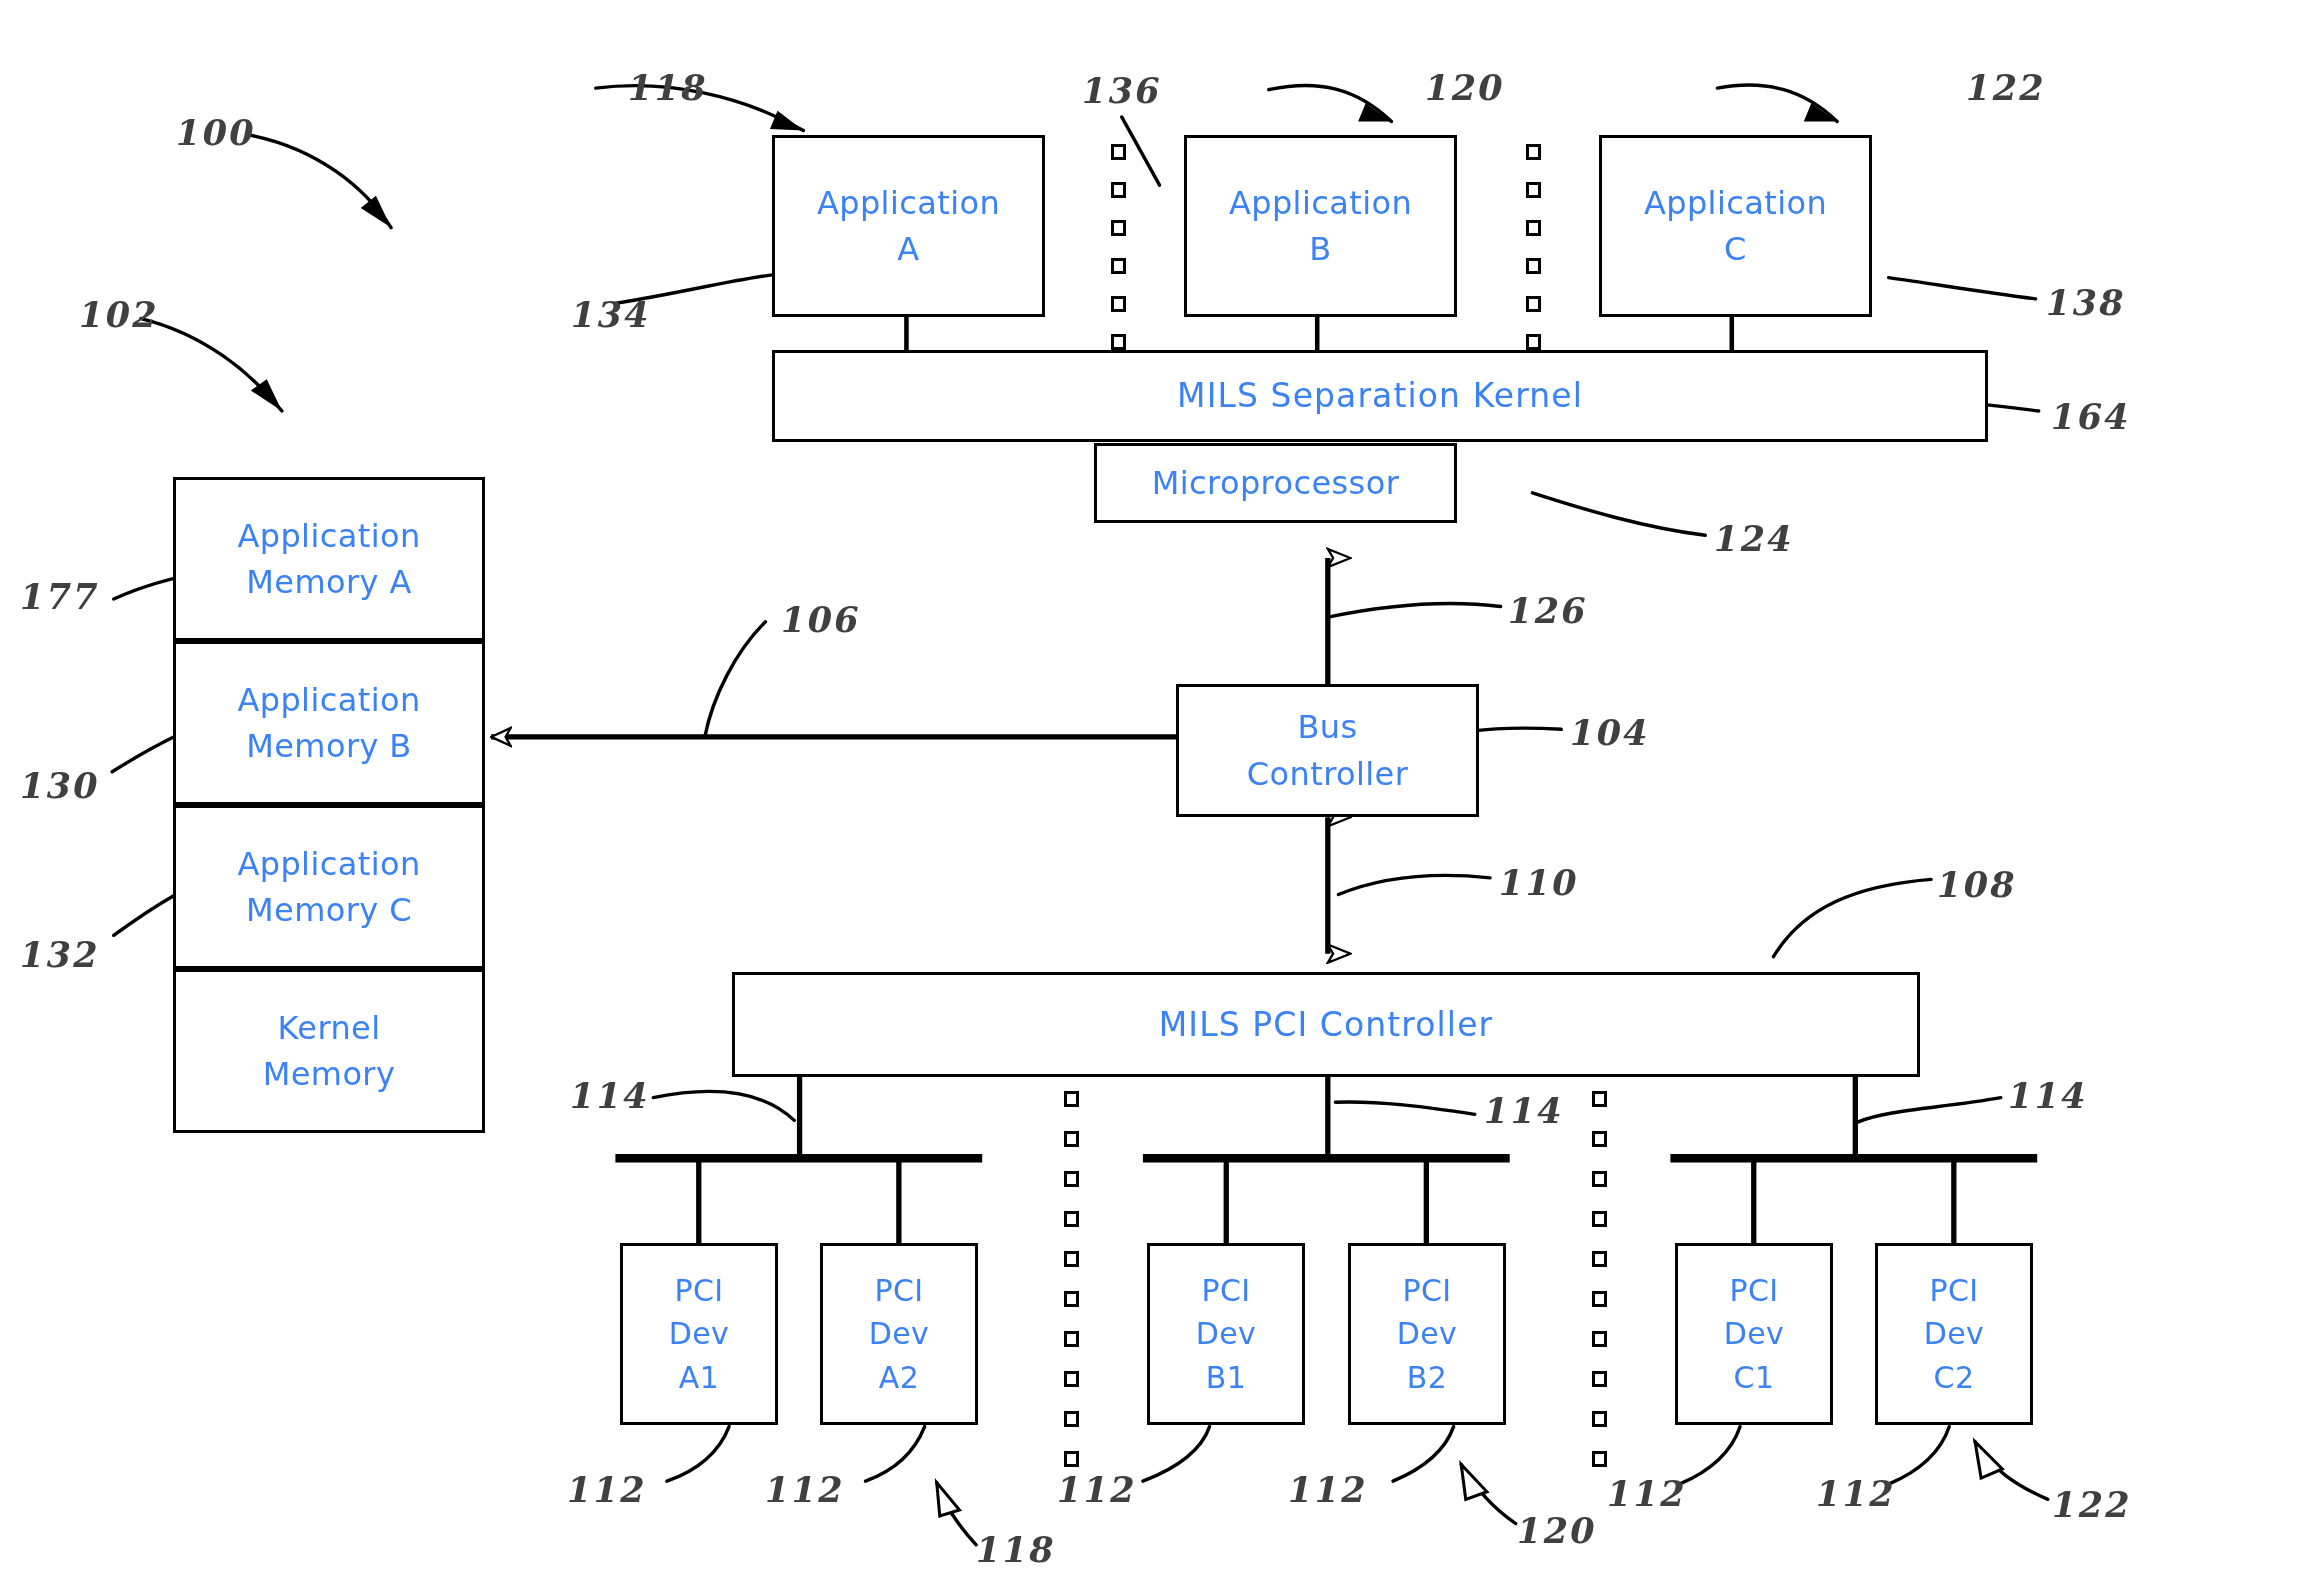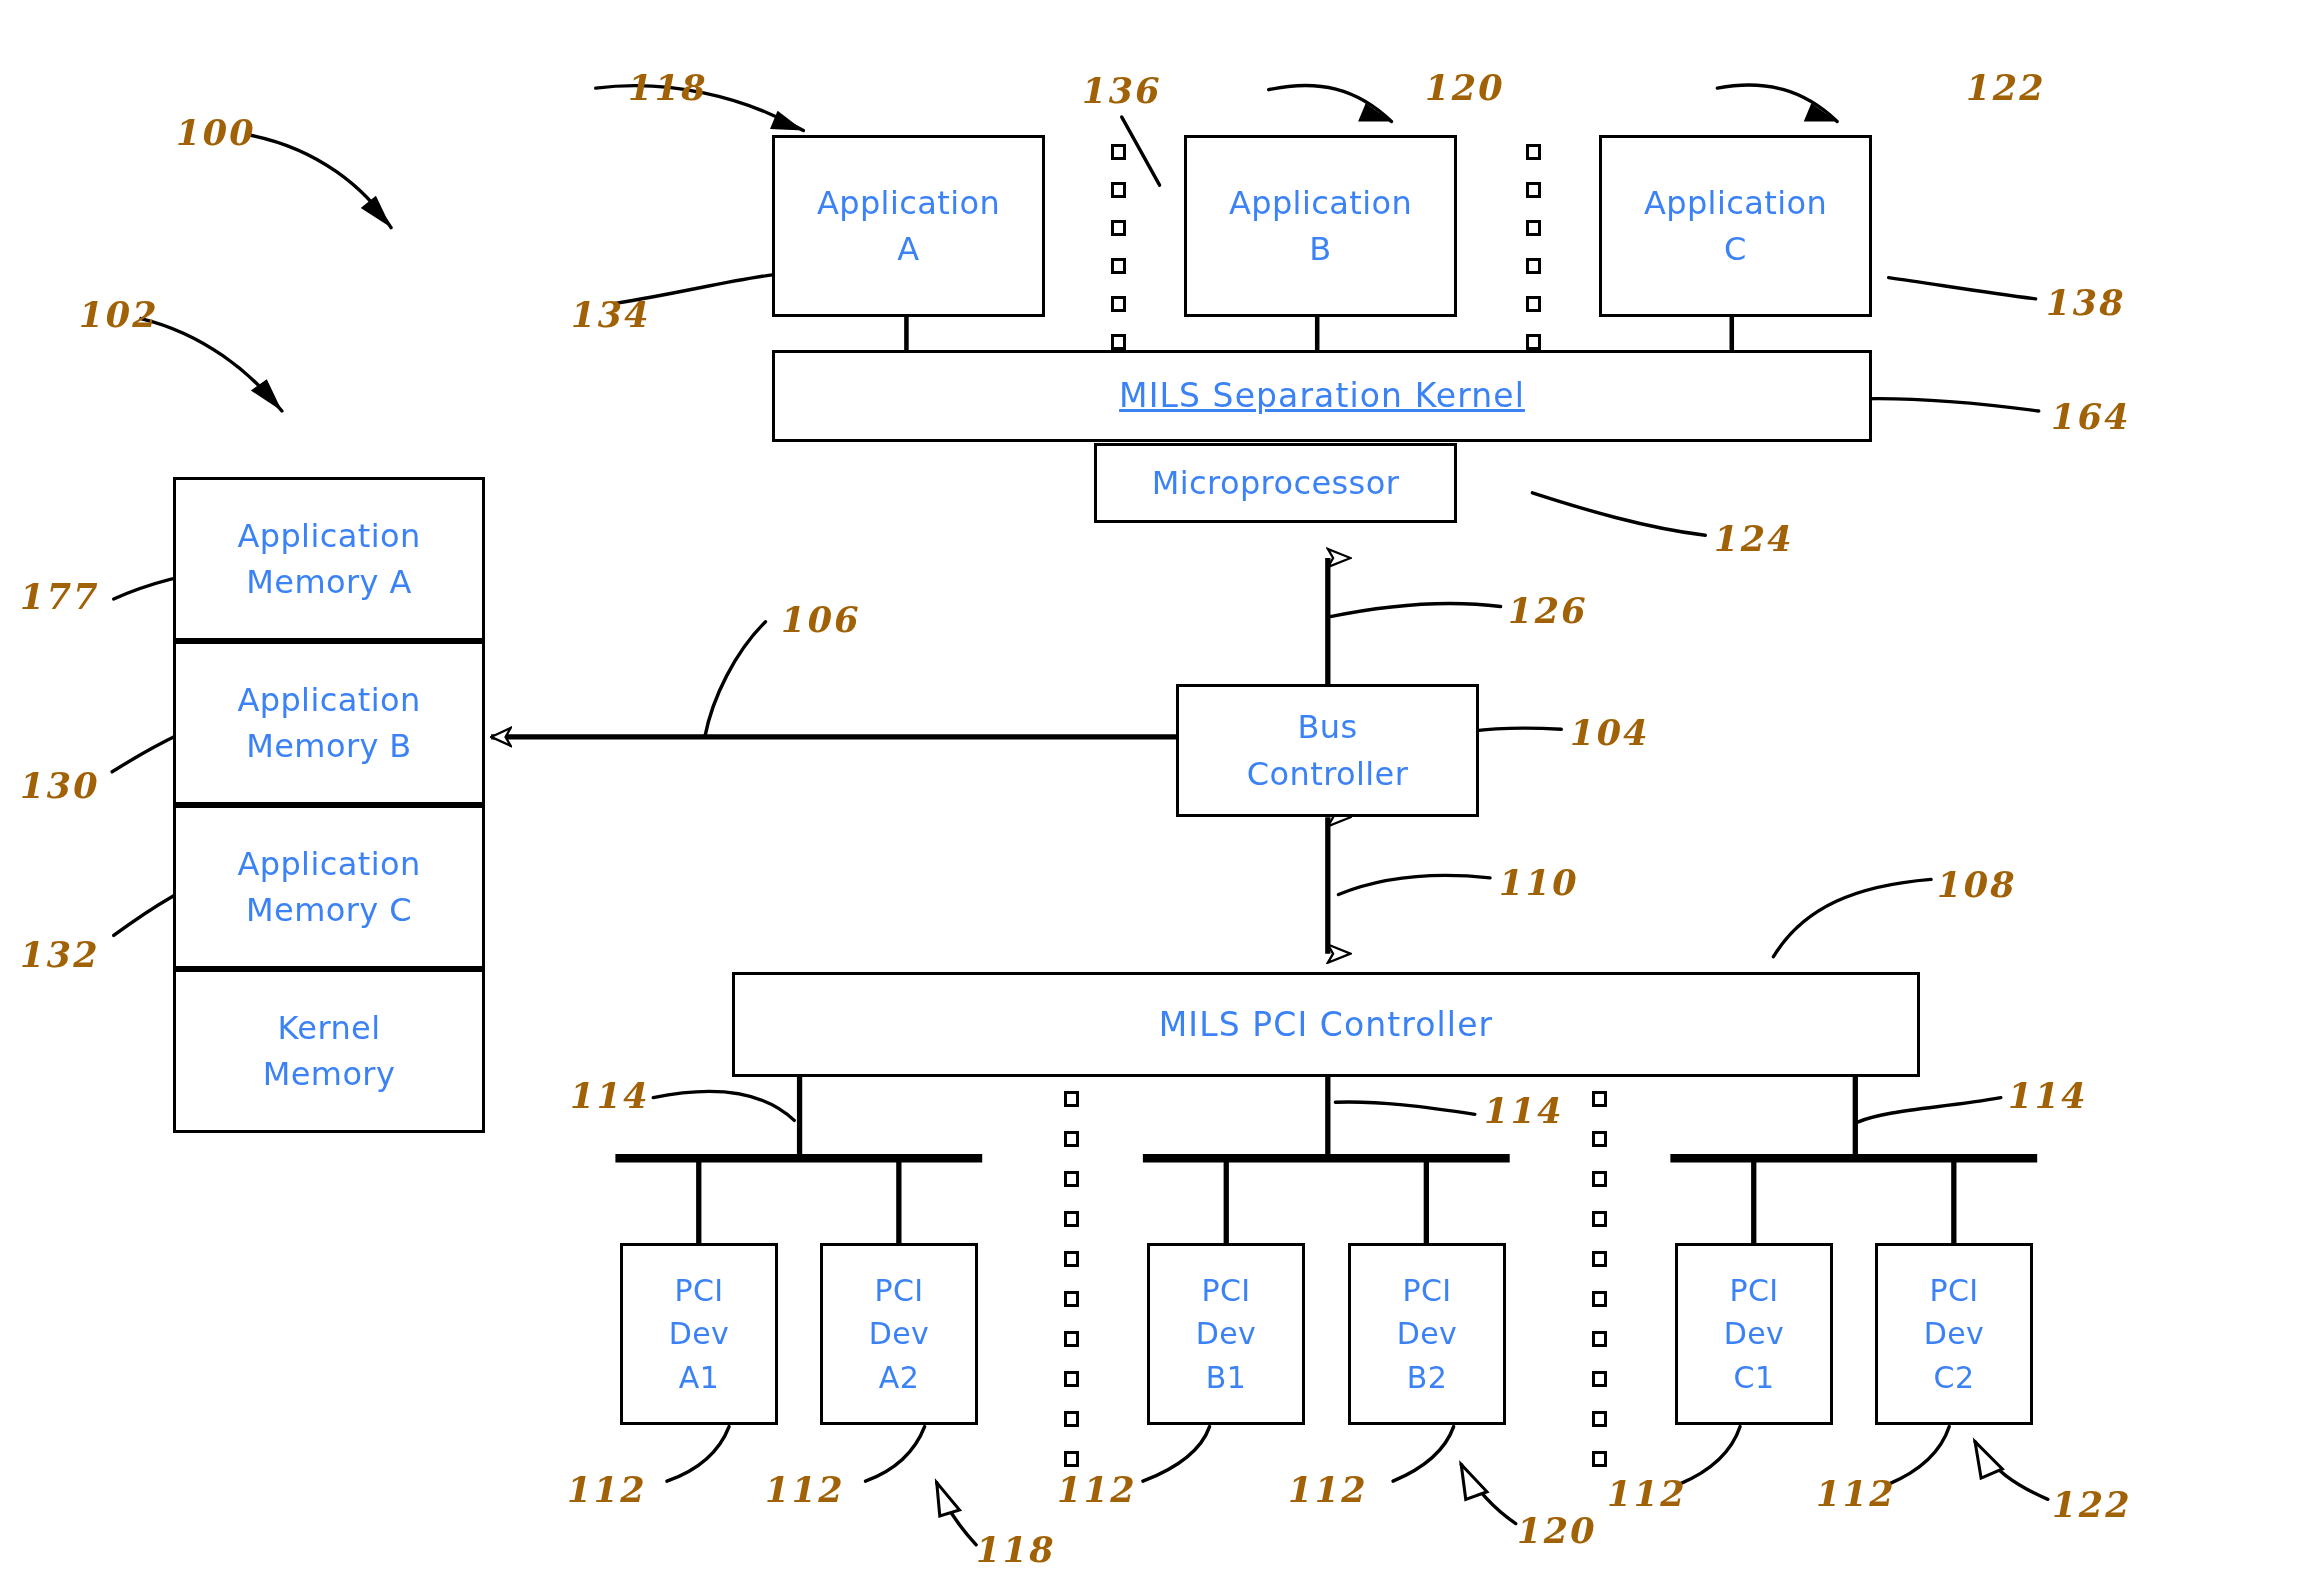--- a/index.html
+++ b/index.html
@@ -45,21 +45,21 @@
   .mid-box  { font-size: 32px; letter-spacing: 0.4px; }
   .pci-box  { font-size: 30px; letter-spacing: 0.4px; }
 
   
   .ref {
     position: absolute;
     font-family: "DejaVu Serif", serif;
     font-style: italic;
     font-weight: bold;
     font-size: 35px;
-    color: #a16207;
+    color: #404040;
     letter-spacing: 2.3px;
     z-index: 9;
     white-space: nowrap;
   }
   
   .dashcol {
     position: absolute;
     width: 15px;
     z-index: 4;
   }
@@ -271,21 +271,21 @@
   </div>
   <div class="box app-box" style="left:1184px; top:135px; width:273px; height:182px;">
     <span class="box-inner">Application
 B</span>
   </div>
   <div class="box app-box" style="left:1599px; top:135px; width:273px; height:182px;">
     <span class="box-inner">Application
 C</span>
   </div>
 
-  <div class="box wide-box" style="left:772px; top:350px; width:1100px; height:92px;text-decoration:underline;">
+  <div class="box wide-box" style="left:772px; top:350px; width:1216px; height:92px;">
     <span class="box-inner">MILS Separation Kernel</span>
   </div>
 
   <div class="box mid-box" style="left:1094px; top:443px; width:363px; height:80px;">
     <span class="box-inner">Microprocessor</span>
   </div>
 
   <div class="box mid-box" style="left:1176px; top:684px; width:303px; height:133px;">
     <span class="box-inner">Bus
 Controller</span>

